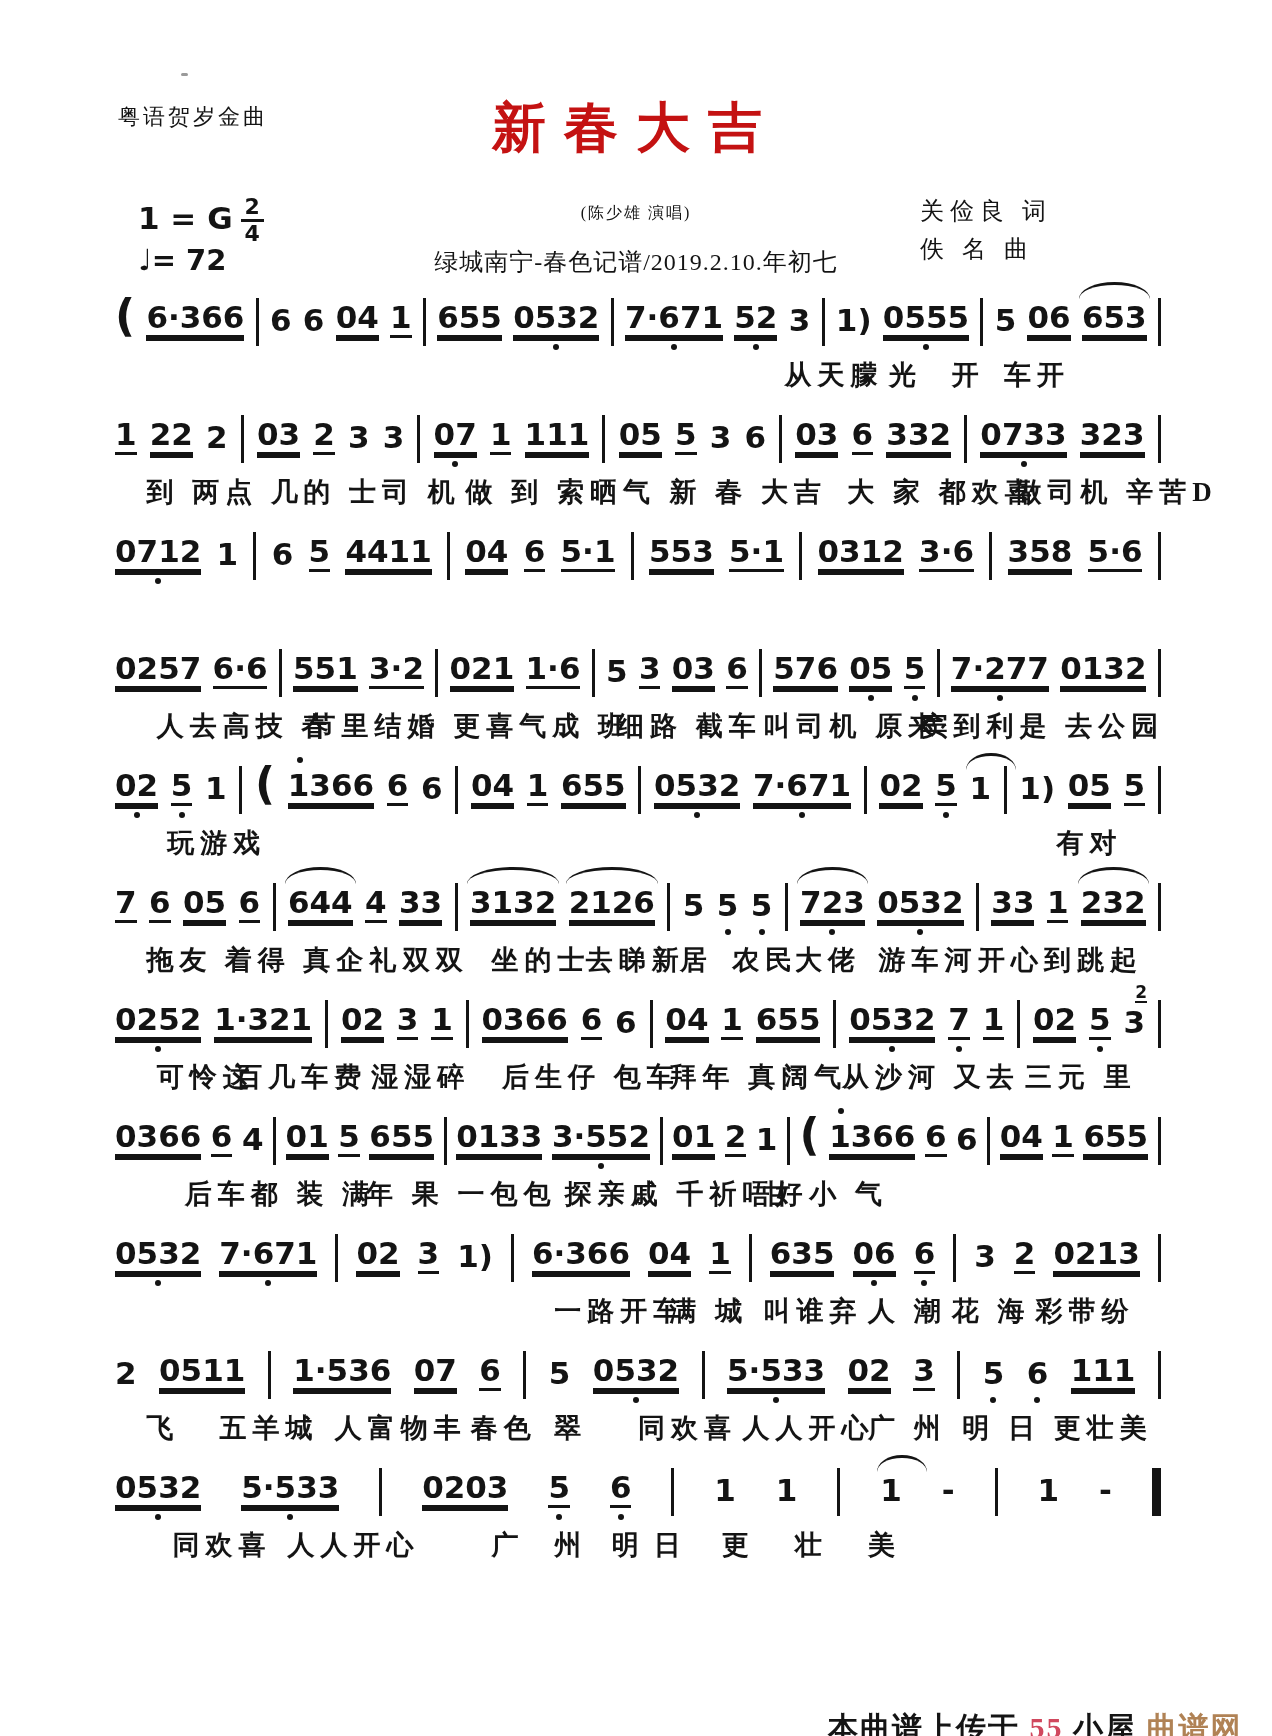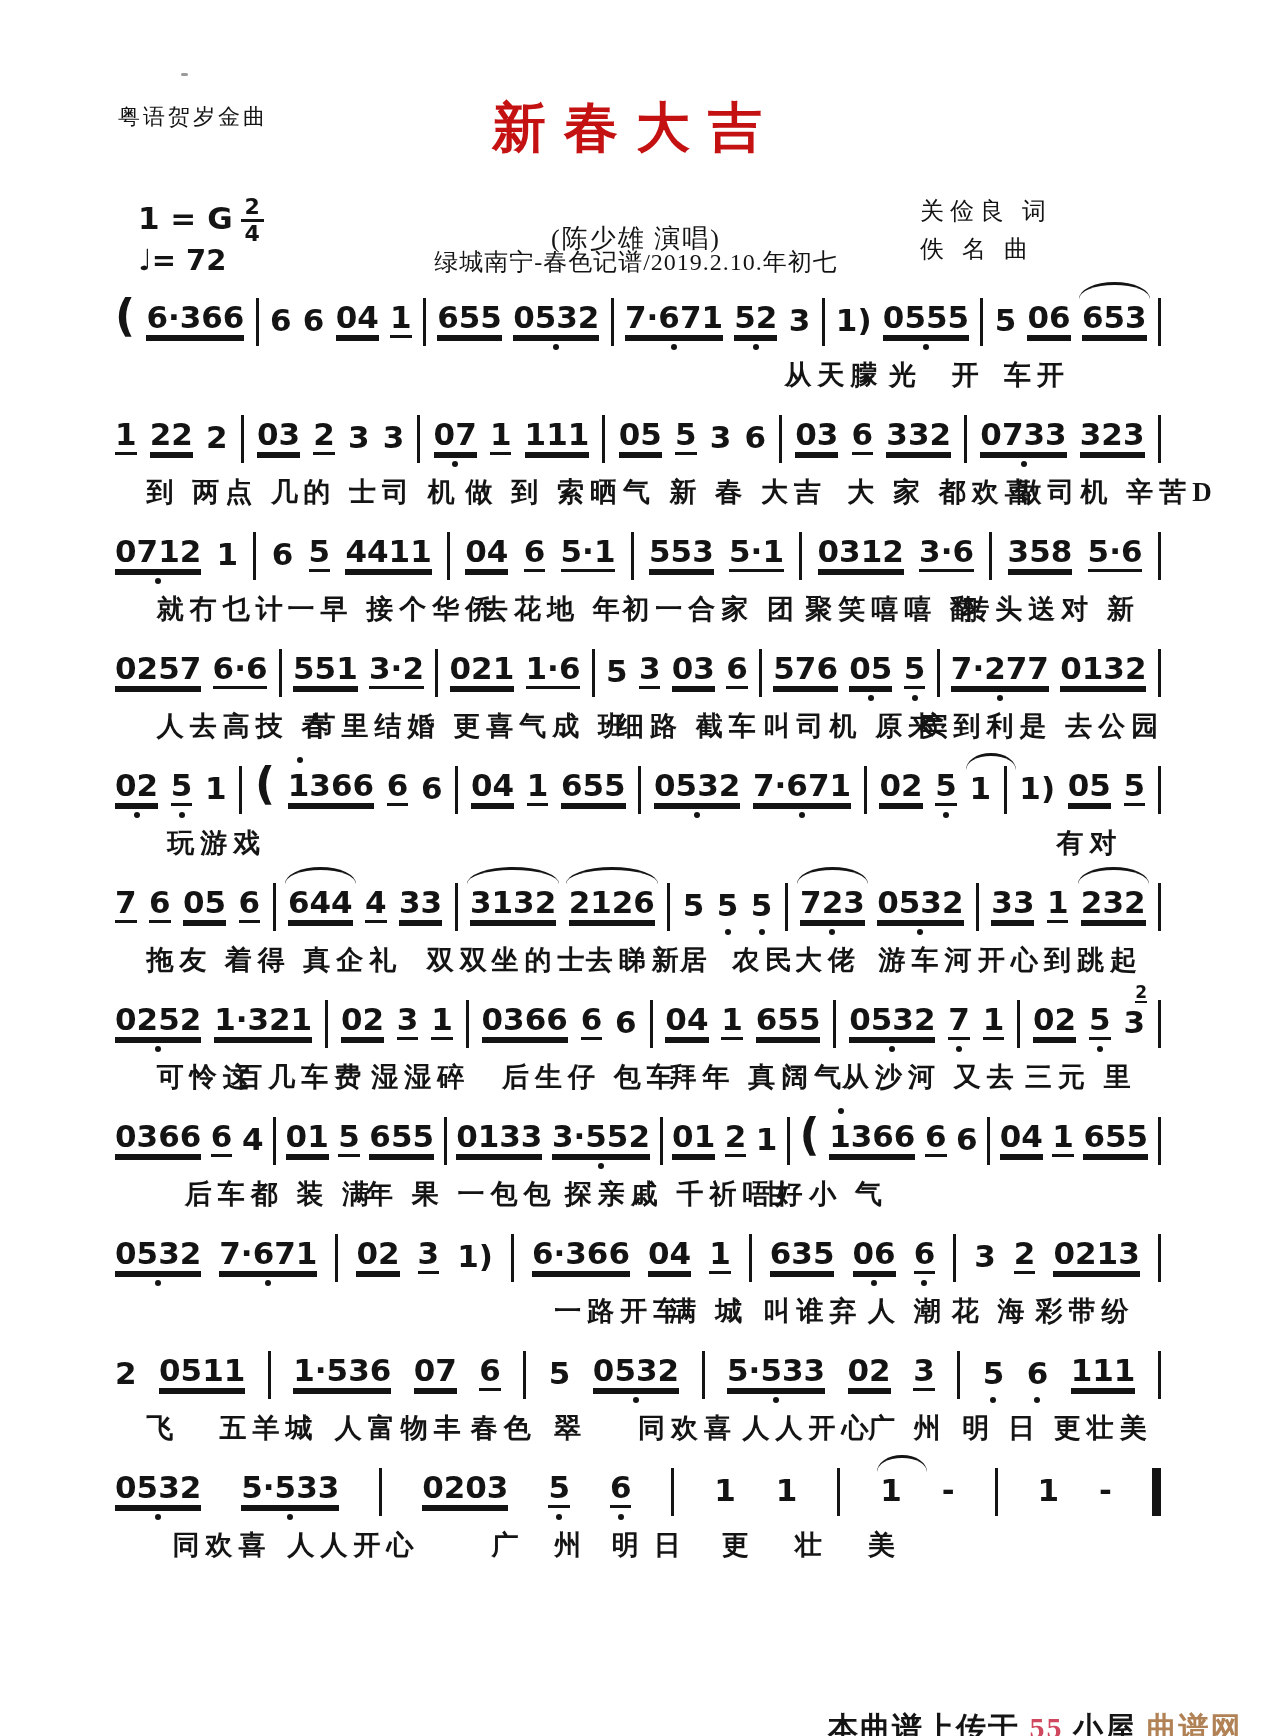--- a/index.html
+++ b/index.html
@@ -11,21 +11,21 @@
   .title{position:absolute;left:0;right:0;top:92px;text-align:center;font-size:54px;font-weight:bold;
          color:#c41212;letter-spacing:18px;font-family:"DejaVu Serif", serif;}
   .keyblock{position:absolute;left:138px;top:196px;font-size:31px;font-weight:bold;
             font-family:"DejaVu Sans", sans-serif;}
   .frac{display:inline-block;vertical-align:middle;text-align:center;font-size:22px;line-height:1.0;
         margin-left:8px;font-weight:bold;}
   .frac .top{display:block;border-bottom:3px solid #141414;padding:0 4px 1px;}
   .frac .bot{display:block;padding-top:1px;}
   .tempo{position:absolute;left:138px;top:243px;font-size:29px;font-weight:bold;
          font-family:"DejaVu Sans", sans-serif;}
-  .performer{position:absolute;left:0;right:0;top:203px;text-align:center;font-size:26px;letter-spacing:2px;margin-top:18px;}
+  .performer{position:absolute;left:0;right:0;top:203px;text-align:center;font-size:16px;letter-spacing:2px;}
   .transcription{position:absolute;left:0;right:0;top:246px;text-align:center;font-size:24px;letter-spacing:1px;}
   .credits{position:absolute;left:920px;top:192px;font-size:24px;line-height:38px;letter-spacing:6px;}
   
   .systems{position:absolute;left:115px;width:1046px;top:290px;}
   .system{height:117px;}
   .notes-row{display:flex;justify-content:space-between;align-items:flex-end;height:60px;
              font-family:"DejaVu Sans", sans-serif;font-weight:bold;font-size:31px;}
   .tok{position:relative;padding-bottom:12px;white-space:nowrap;}
   .txt{display:inline-block;position:relative;line-height:1.05;}
   .txt.u1{border-bottom:3px solid #141414;padding-bottom:1px;}
@@ -158,28 +158,20 @@
           <span class="tok"><span class="txt u2">553</span></span>
           <span class="tok"><span class="txt u1">5·1</span></span>
           <span class="bar"></span>
           <span class="tok"><span class="txt u2">0312</span></span>
           <span class="tok"><span class="txt u1">3·6</span></span>
           <span class="bar"></span>
           <span class="tok"><span class="txt u2">358</span></span>
           <span class="tok"><span class="txt u1">5·6</span></span>
           <span class="bar"></span>
         </div>
-        <div class="lyrics-row">
-          <span class="phrase" style="left: 4%;">就冇乜计</span>
-          <span class="phrase" style="left: 16.5%;">一早 接个华侨</span>
-          <span class="phrase" style="left: 35%;">去花地 年</span>
-          <span class="phrase" style="left: 48.5%;">初一合家 团</span>
-          <span class="phrase" style="left: 66%;">聚笑嘻嘻 翻</span>
-          <span class="phrase" style="left: 81%;">转头送对 新</span>
-        </div>
       </div>
       <div class="system">
         <div class="notes-row">
           <span class="tok"><span class="txt u2">0257</span></span>
           <span class="tok"><span class="txt u1">6·6</span></span>
           <span class="bar"></span>
           <span class="tok"><span class="txt u2">551</span></span>
           <span class="tok"><span class="txt u1">3·2</span></span>
           <span class="bar"></span>
           <span class="tok"><span class="txt u2">021</span></span>
@@ -262,21 +254,21 @@
           <span class="bar"></span>
           <span class="tok"><span class="txt u2">33</span></span>
           <span class="tok"><span class="txt u1">1</span></span>
           <span class="tok"><span class="arc"></span><span class="txt u2">232</span></span>
           <span class="bar"></span>
         </div>
         <div class="lyrics-row">
           <span class="phrase" style="left: 3%;">拖友</span>
           <span class="phrase" style="left: 10.5%;">着得</span>
           <span class="phrase" style="left: 18%;">真企礼</span>
-          <span class="phrase" style="left: 27.5%; margin-left: 24px;">双双</span>
+          <span class="phrase" style="left: 27.5%;">双双</span>
           <span class="phrase" style="left: 36%;">坐的士</span>
           <span class="phrase" style="left: 45%;">去睇新</span>
           <span class="phrase" style="left: 54%;">居</span>
           <span class="phrase" style="left: 59%;">农民</span>
           <span class="phrase" style="left: 65%;">大佬</span>
           <span class="phrase" style="left: 73%;">游车河</span>
           <span class="phrase" style="left: 82.5%;">开心到跳起</span>
         </div>
       </div>
       <div class="system">

